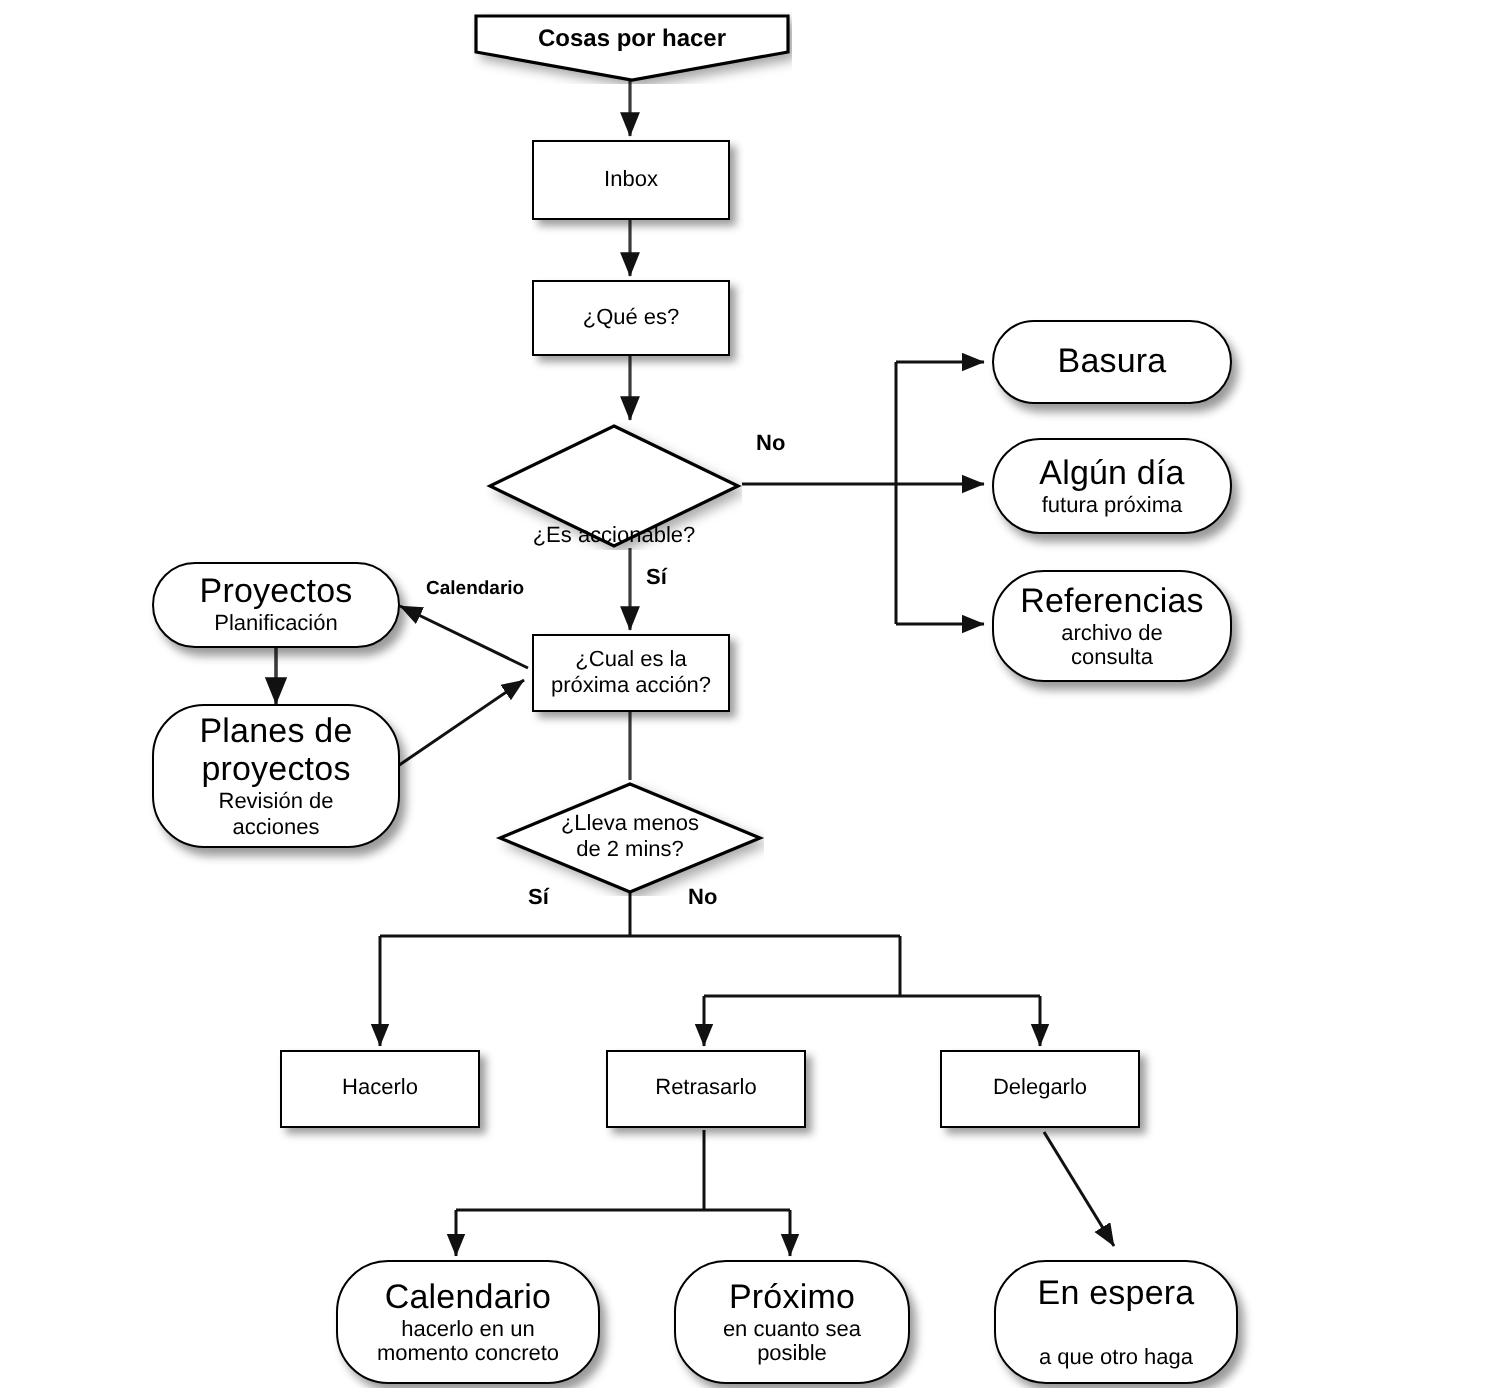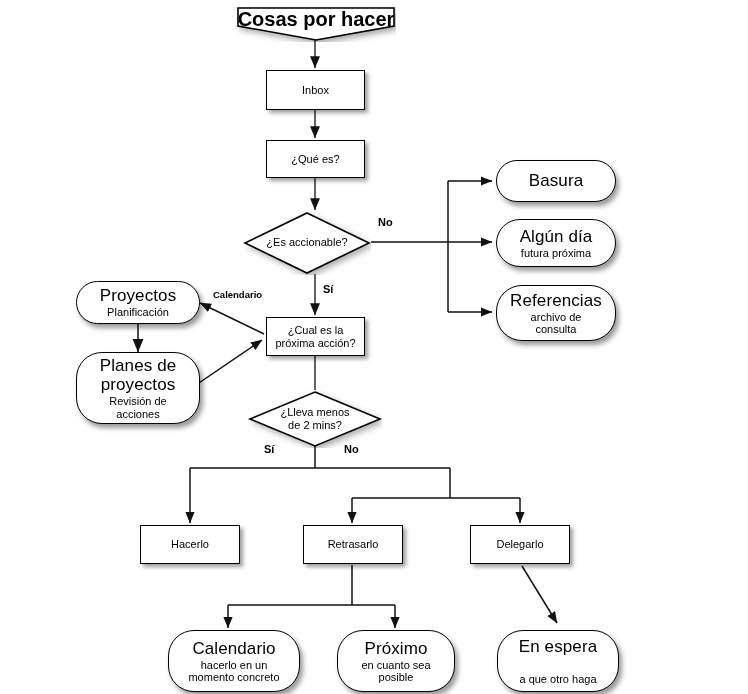--- a/index.html
+++ b/index.html
@@ -97,21 +97,21 @@
   .banner .bshape {
     position: absolute;
     left: 0;
     top: 0;
     width: 100%;
     height: 100%;
   }
   .banner .btitle {
     position: relative;
     z-index: 2;
-    font-size: 20px;
+    font-size: 12px;
     font-weight: bold;
     padding-bottom: 9px;
   }
 
   
   .edge-label {
     position: absolute;
     font-size: 11px;
     font-weight: bold;
     color: #000;
@@ -190,21 +190,21 @@
   </div>
 
   <div class="node rect" style="left:266px; top:70px; width:99px; height:40px;">
     <div class="title">Inbox</div>
   </div>
 
   <div class="node rect" style="left:266px; top:140px; width:99px; height:38px;">
     <div class="title">¿Qué es?</div>
   </div>
 
-  <div class="node diamond" style="left:243px; top:211px; width:128px; height:64px;">
+  <div class="node diamond" style="left:243px; top:211px; width:128px; height:64px;justify-content:flex-end;">
     <svg class="dshape" viewBox="0 0 128 64" preserveAspectRatio="none">
       <path d="M64,2 L126,32 L64,62 L2,32 Z" fill="#ffffff" stroke="#000" stroke-width="1.6" style="filter:drop-shadow(3px 3px 3px rgba(0,0,0,0.32))"></path>
     </svg>
     <div class="dlabel">¿Es accionable?</div>
   </div>
 
   <div class="node round" style="left:496px; top:160px; width:120px; height:42px;">
     <div class="title">Basura</div>
   </div>
 

